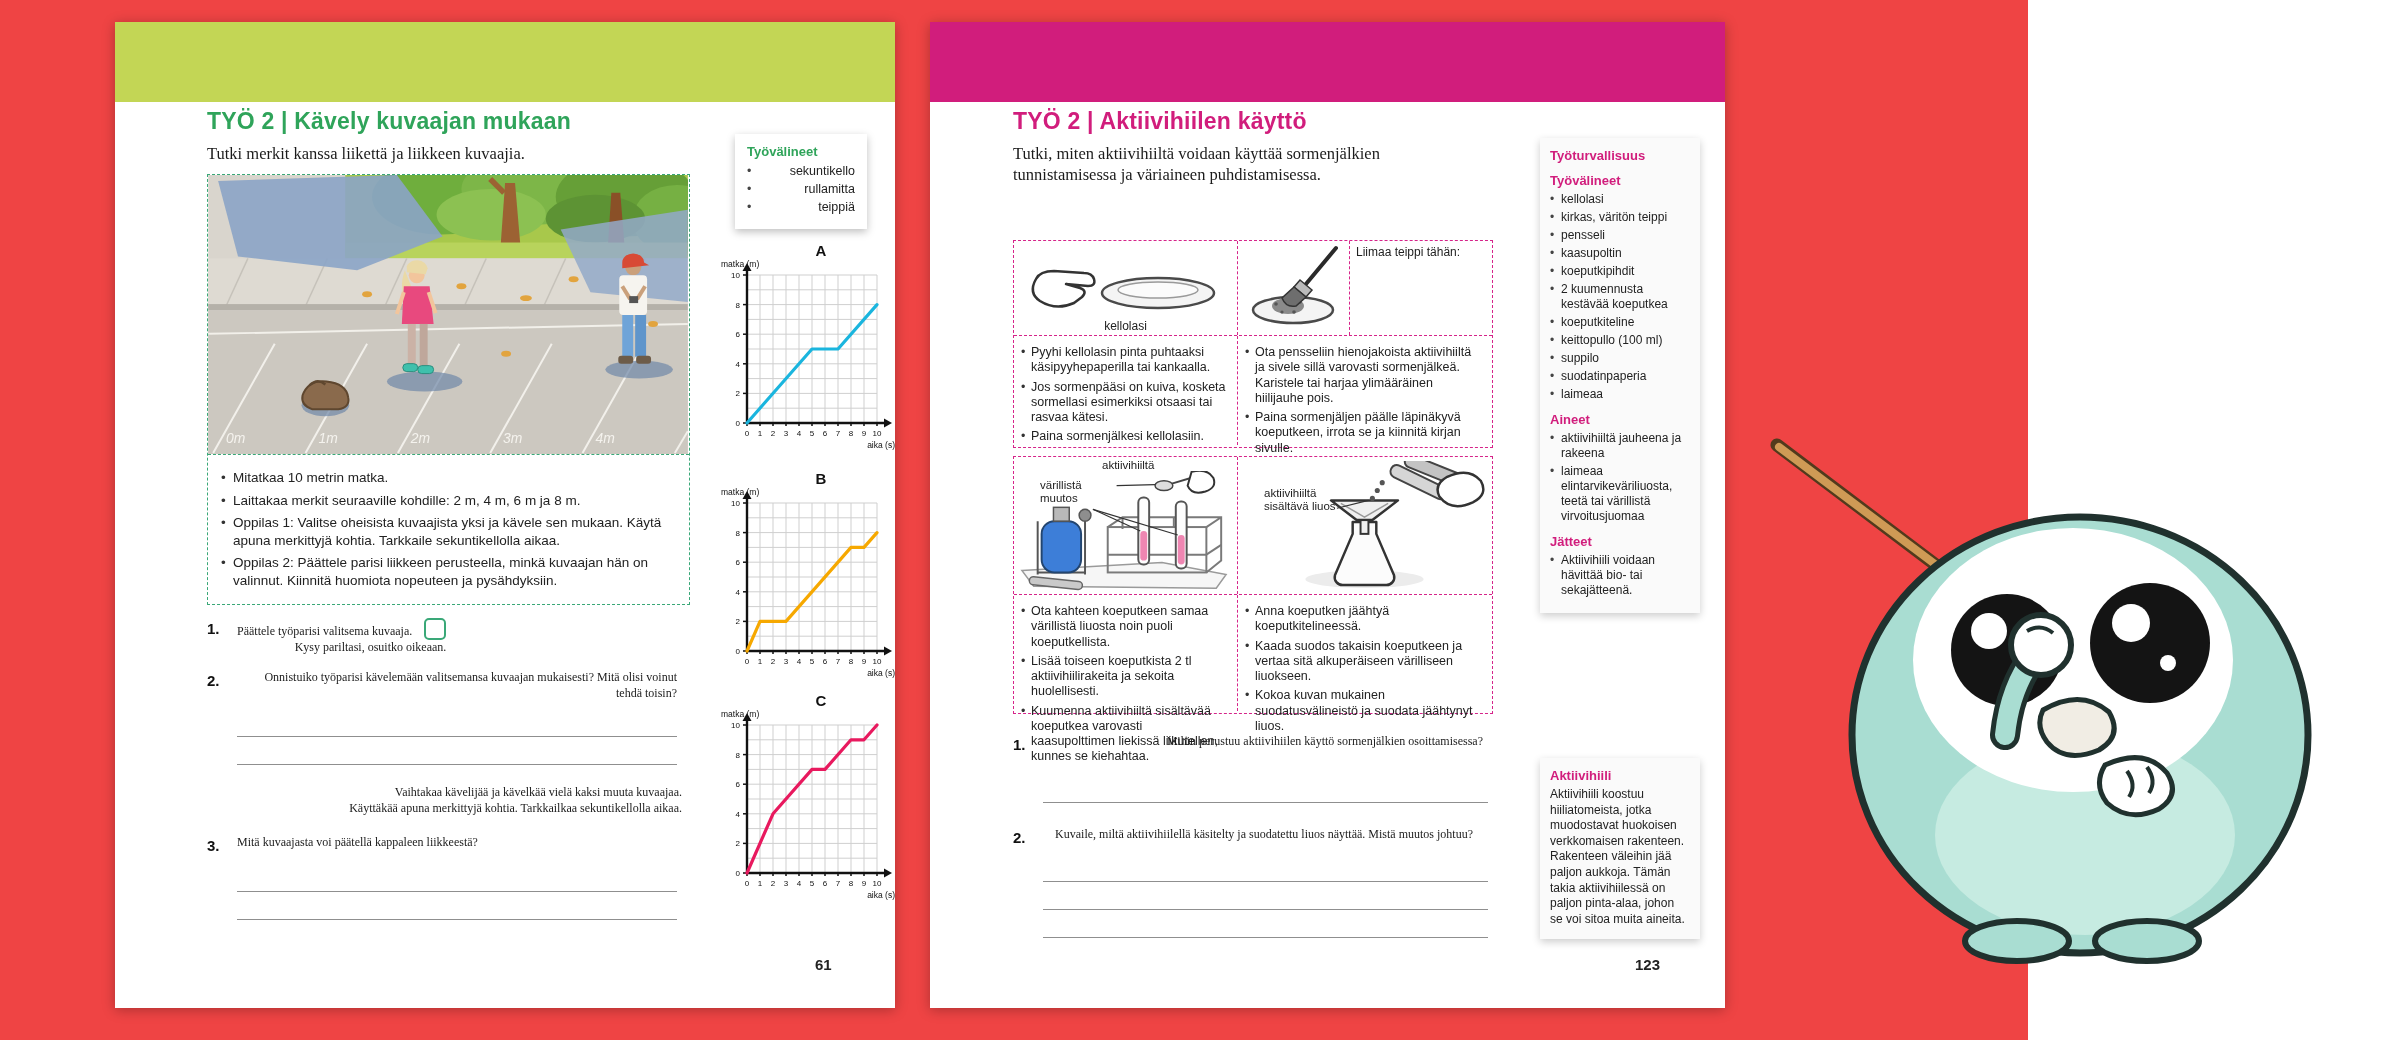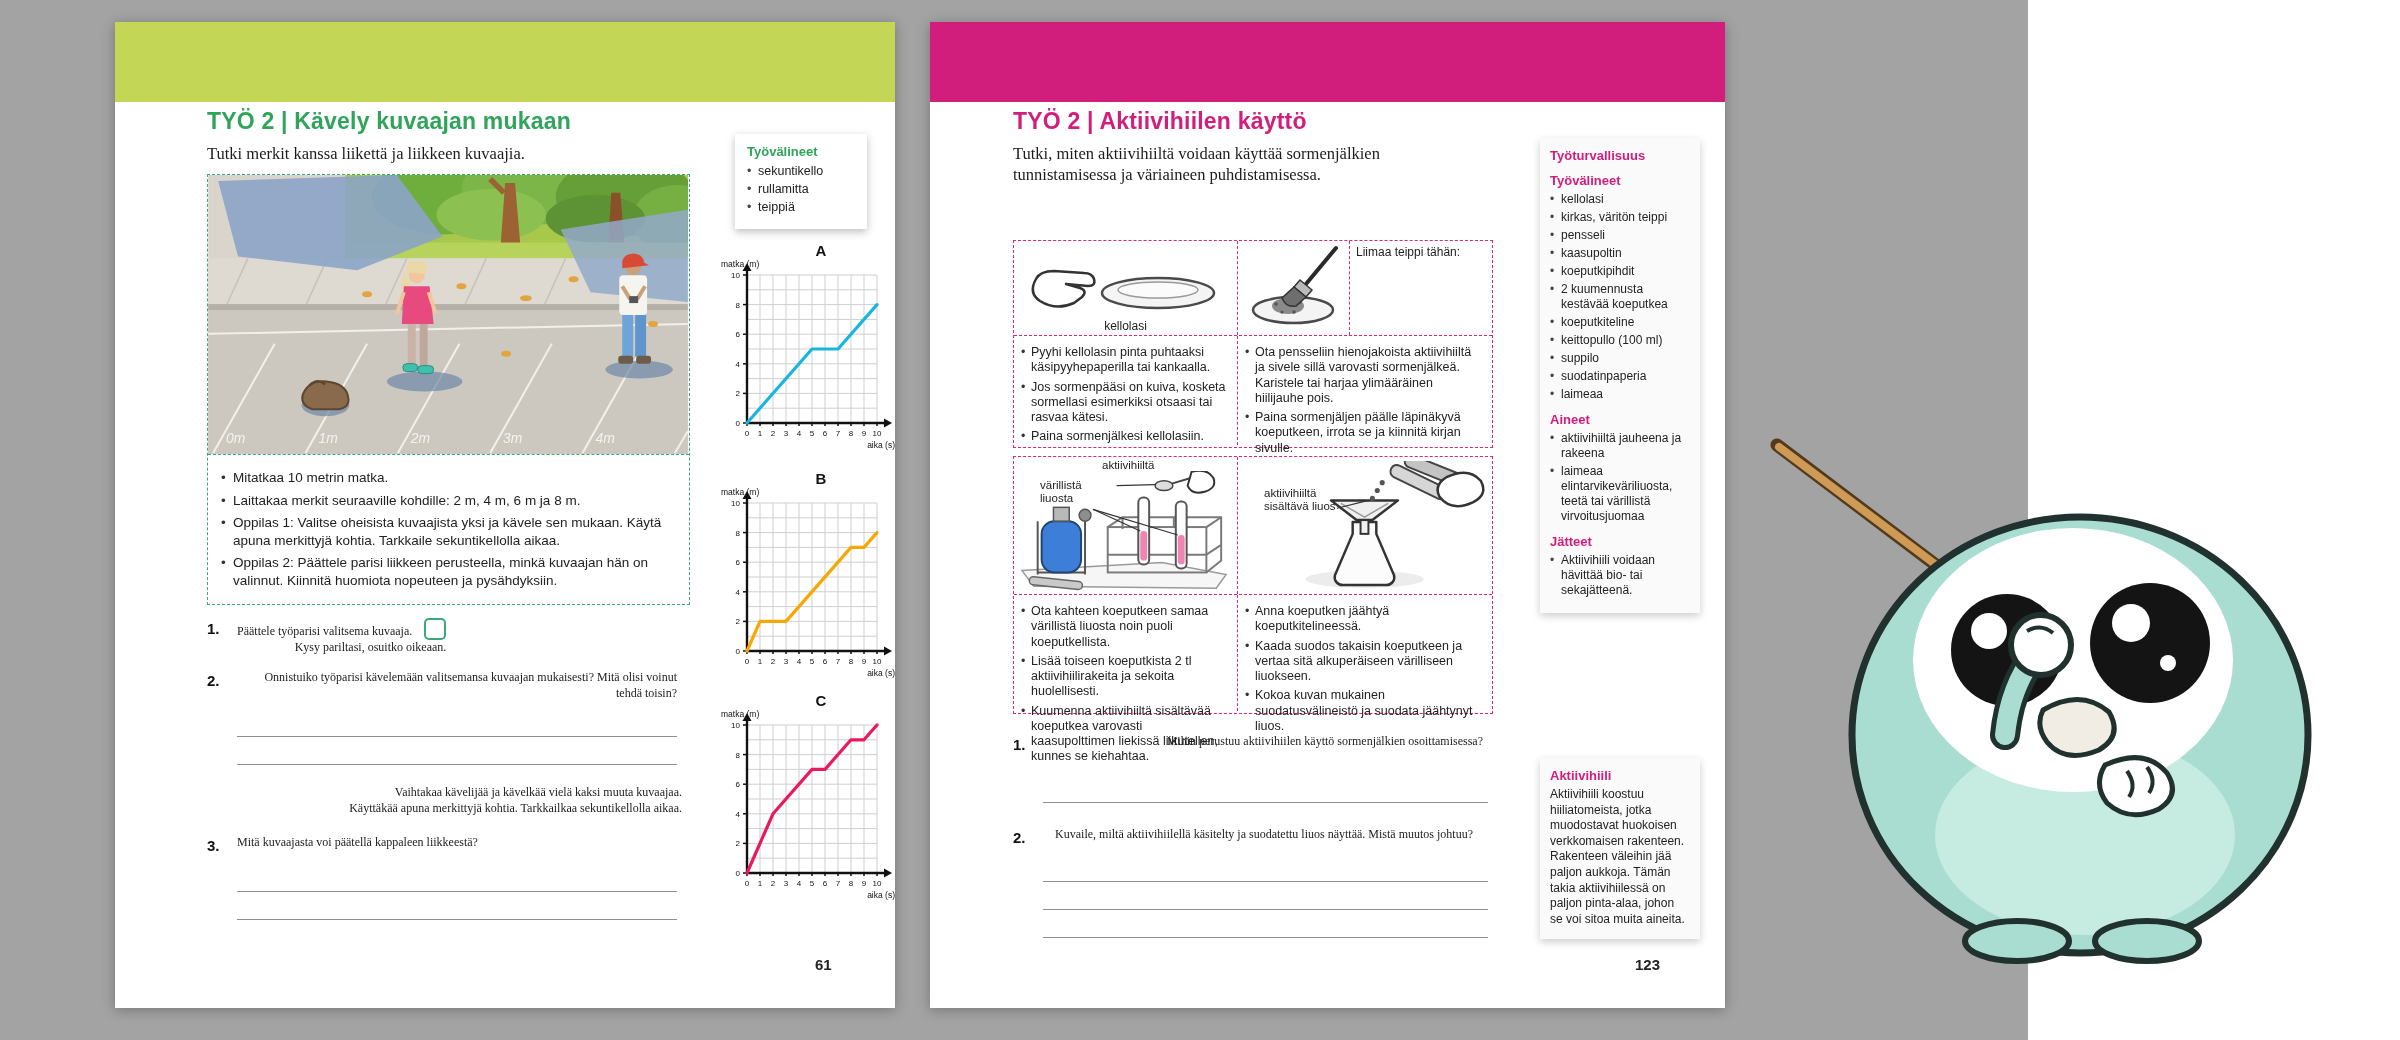--- a/index.html
+++ b/index.html
@@ -1,18 +1,18 @@
 <!DOCTYPE html>
 <html style="--left_banner: #c3d655; --left_heading: #2fa45a; --left_dash: #3aa878; --right_banner: #d11d7c; --right_heading: #d11d7c; --right_dash: #d6248a; --graph_a: #1ab5de; --graph_b: #f6a800; --graph_c: #e8195e;"><head>
 <meta charset="utf-8">
 <style>
   * { margin:0; padding:0; box-sizing:border-box; }
   html,body { width:2400px; height:1040px; background:#ffffff; overflow:hidden;
               font-family:"Liberation Sans","DejaVu Sans",sans-serif; }
-  .canvas { position:relative; width:2028px; height:1040px; background:#a3a3a3;padding-left:40px; }
+  .canvas { position:relative; width:2028px; height:1040px; background:#ef4444;padding-left:40px; }
 
   .page { position:absolute; top:22px; height:986px; background:#fff;
           box-shadow:0 2px 12px rgba(0,0,0,.28); }
   .page-left  { left:115px; width:780px; }
   .page-right { left:930px; width:795px; }
   .banner { position:absolute; top:0; left:0; right:0; height:80px; }
   .banner-green   { background:var(--left_banner); }
   .banner-magenta { background:var(--right_banner); }
 
   .page-title { position:absolute; top:86px; font-weight:bold; font-size:23px; letter-spacing:.2px; }
@@ -30,21 +30,21 @@
   .scene-wrap svg { display:block; }
   .instr-list { list-style:none; padding:9px 14px 10px 12px; }
   .instr-list li { position:relative; padding-left:13px; margin:5px 0; font-size:13.5px;
                    line-height:1.3; color:#222; }
   .instr-list li::before { content:"•"; position:absolute; left:1px; top:0; color:#333; }
 
   
   .tools-box { position:absolute; left:620px; top:112px; width:132px; background:#fff;
                box-shadow:0 3px 8px rgba(0,0,0,.25); padding:10px 12px 11px; }
   .tools-box h4 { font-size:13px; color:var(--left_heading); margin-bottom:5px; }
-  .tools-box ul { list-style:none; }
+  .tools-box ul { list-style:none;text-align:right; }
   .tools-box li { position:relative; padding-left:11px; margin:4px 0; font-size:12.5px; color:#222; }
   .tools-box li::before { content:"•"; position:absolute; left:0; top:0; color:#444; }
 
   
   .graph-block { position:absolute; left:604px; width:178px; }
   .graph-letter { text-align:center; padding-left:26px; font-weight:bold; font-size:15px; color:#111; }
   .graph-block svg { display:block; }
 
   
   .questions { position:absolute; }
@@ -540,21 +540,21 @@
             </g>
             <rect x="16" y="106" width="54" height="8" rx="4" transform="rotate(6 16 106)" fill="#c9c9c9" stroke="#666" stroke-width="1.5"></rect>
             <ellipse cx="152" cy="14" rx="9" ry="5" fill="#dddddd" stroke="#444" stroke-width="1.5"></ellipse>
             <line x1="160" y1="12" x2="180" y2="6" stroke="#444" stroke-width="2"></line>
             <path d="M180 0 q16 -4 22 6 q4 10 -8 14 q-14 4 -18 -6 z" fill="#fff" stroke="#333" stroke-width="2"></path>
             <line x1="104" y1="14" x2="143" y2="13" stroke="#333" stroke-width="1.2"></line>
             <line x1="80" y1="38" x2="128" y2="60" stroke="#333" stroke-width="1.2"></line>
             <line x1="80" y1="38" x2="166" y2="64" stroke="#333" stroke-width="1.2"></line>
           </svg>
           <span class="float-label" style="left:88px; top:2px">aktiivihiiltä</span>
-          <span class="float-label" style="left:26px; top:22px; width:58px">värillistä liuosta</span>
+          <span class="float-label" style="left:26px; top:22px; width:58px">värillistä muutos</span>
         </div>
         <div class="b-cell vdash" style="left:223px; right:0">
           <svg width="252" height="130" viewBox="0 0 255 132" style="margin-top:4px">
             <ellipse cx="128" cy="120" rx="60" ry="9" fill="#ececec"></ellipse>
             <path d="M116 62 h24 v12 l18 42 a8 8 0 0 1 -8 10 h-44 a8 8 0 0 1 -8 -10 l18 -42 z" fill="#fcfcfc" stroke="#333" stroke-width="2.5" stroke-linejoin="round"></path>
             <path d="M94 40 h68 l-26 20 h-16 z" fill="#f0f0f0" stroke="#333" stroke-width="2.5" stroke-linejoin="round"></path>
             <rect x="124" y="60" width="8" height="14" fill="#f0f0f0" stroke="#333" stroke-width="2"></rect>
             <path d="M104 43 l24 14 24 -14" fill="none" stroke="#999" stroke-width="1.5"></path>
             <rect x="158" y="2" width="62" height="13" rx="6" transform="rotate(26 158 2)" fill="#d6d6d6" stroke="#444" stroke-width="2"></rect>
             <rect x="172" y="-8" width="62" height="13" rx="6" transform="rotate(22 172 -8)" fill="#c3c3c3" stroke="#444" stroke-width="2"></rect>

